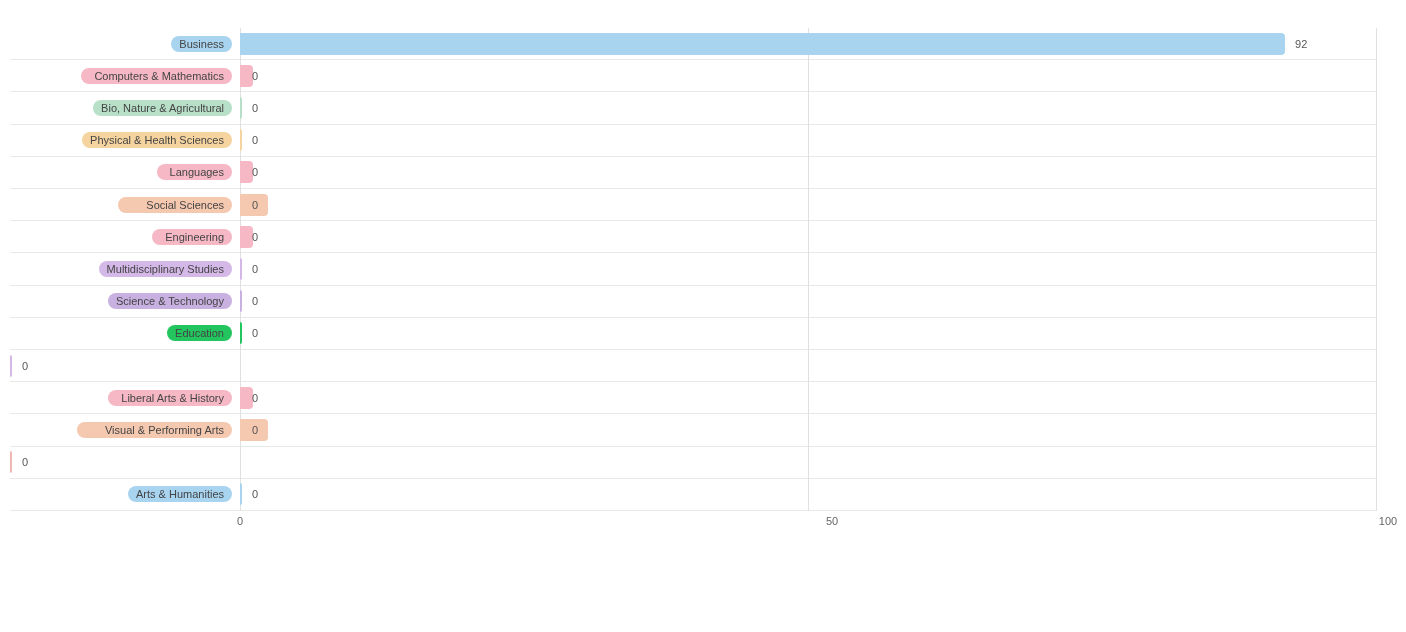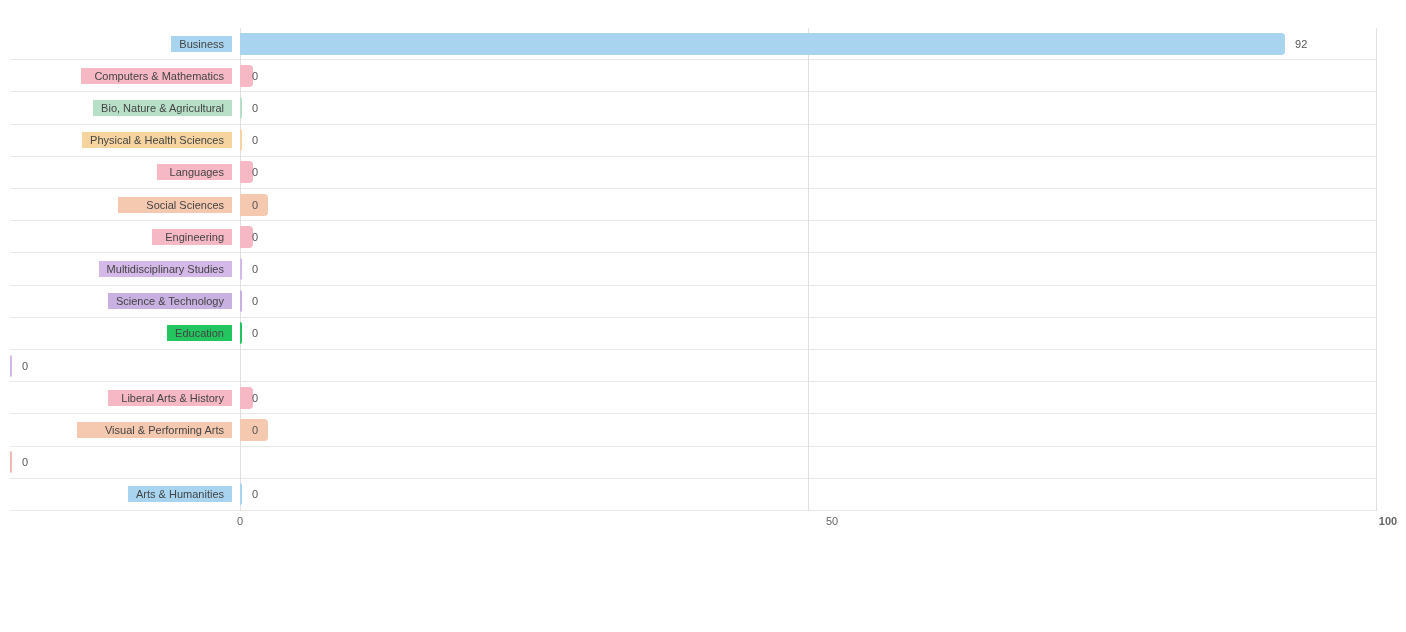--- a/index.html
+++ b/index.html
@@ -72,21 +72,21 @@
       font-size: 11.5px;
       color: #333;
       text-align: right;
       padding-right: 8px;
       display: flex;
       align-items: center;
       justify-content: flex-end;
       gap: 4px;
     }
     .label-pill {
-      border-radius: 0;
+      border-radius: 8px;
       padding: 2px 8px;
       font-size: 11px;
       color: #444;
       display: inline-block;
     }
     .bar-track {
       flex: 1;
       position: relative;
       height: 100%;
       display: flex;
@@ -270,16 +270,16 @@
           </div>
           <div class="bar-track">
             <div class="bar-fill color-blue" style="width: 2px;"></div>
             <span class="bar-value" style="left: 8px;">0</span>
           </div>
         </div>
       </div>
     <div class="x-axis" id="x-axis" style="position: relative; height: 20px;">
         <span class="x-tick" style="left: 0px;">0</span>
         <span class="x-tick" style="left: 592px;">50</span>
-        <span class="x-tick" style="left: 1148px; font-weight: bold;">100</span>
+        <span class="x-tick" style="left: 1148px;">100</span>
       </div>
   </div>
 </div>
 
 </body></html>

